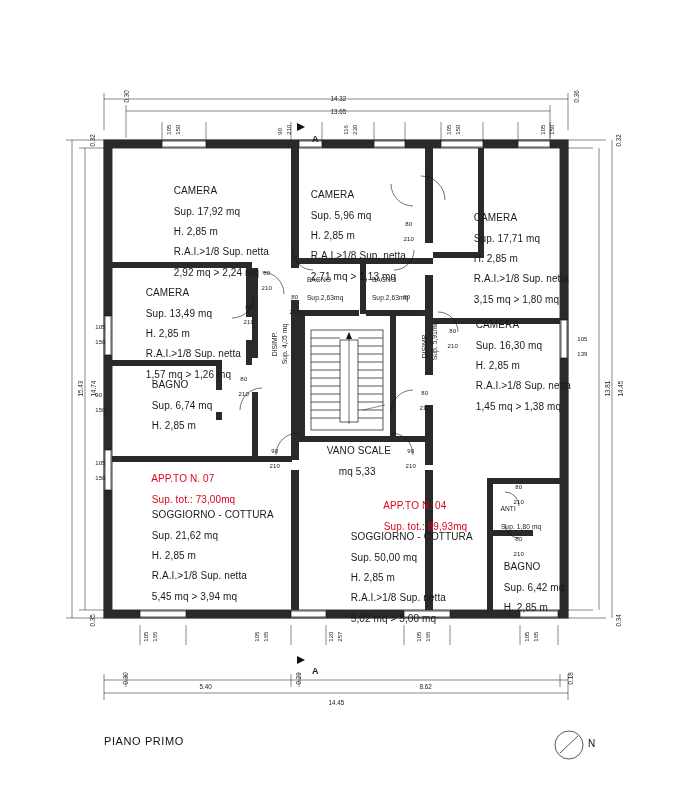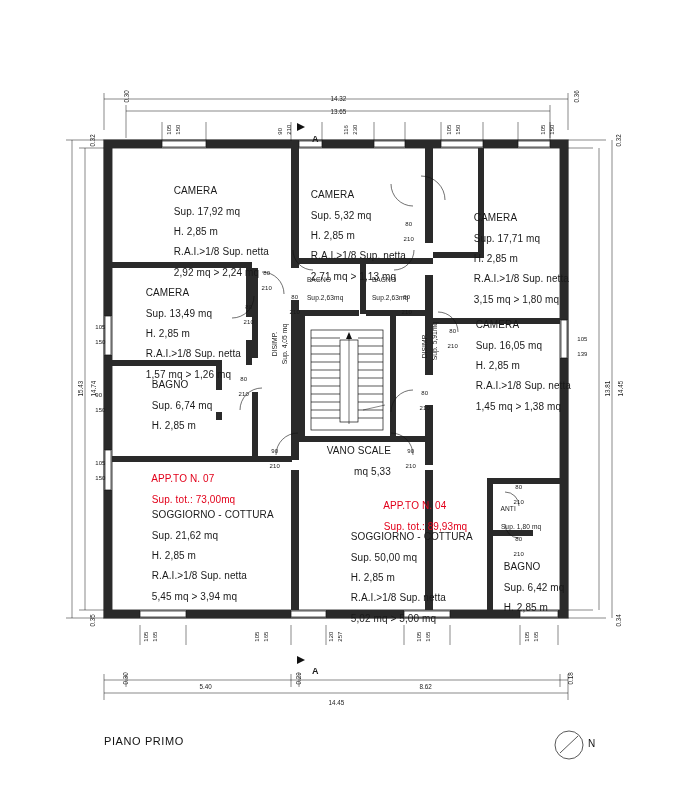--- a/index.html
+++ b/index.html
@@ -222,21 +222,21 @@
 <div class="lbl" style="left:168px;top:176px;">
   <span>CAMERA</span><br>
   <span>Sup. 17,92 mq</span><br>
   <span>H. 2,85 m</span><br>
   <span>R.A.I.&gt;1/8 Sup. netta</span><br>
   <span>2,92 mq &gt; 2,24 mq</span>
 </div>
 
 <div class="lbl" style="left:305px;top:180px;">
   <span>CAMERA</span><br>
-  <span>Sup. 5,32 mq</span><br>
+  <span>Sup. 5,96 mq</span><br>
   <span>H. 2,85 m</span><br>
   <span>R.A.I.&gt;1/8 Sup. netta</span><br>
   <span>2,71 mq &gt; 1,13 mq</span>
 </div>
 
 <div class="lbl" style="left:468px;top:203px;">
   <span>CAMERA</span><br>
   <span>Sup. 17,71 mq</span><br>
   <span>H. 2,85 m</span><br>
   <span>R.A.I.&gt;1/8 Sup. netta</span><br>
@@ -246,21 +246,21 @@
 <div class="lbl" style="left:140px;top:278px;">
   <span>CAMERA</span><br>
   <span>Sup. 13,49 mq</span><br>
   <span>H. 2,85 m</span><br>
   <span>R.A.I.&gt;1/8 Sup. netta</span><br>
   <span>1,57 mq &gt; 1,26 mq</span>
 </div>
 
 <div class="lbl" style="left:470px;top:310px;">
   <span>CAMERA</span><br>
-  <span>Sup. 16,05 mq</span><br>
+  <span>Sup. 16,30 mq</span><br>
   <span>H. 2,85 m</span><br>
   <span>R.A.I.&gt;1/8 Sup. netta</span><br>
   <span>1,45 mq &gt; 1,38 mq</span>
 </div>
 
 <div class="lbl" style="left:146px;top:370px;">
   <span>BAGNO</span><br>
   <span>Sup. 6,74 mq</span><br>
   <span>H. 2,85 m</span>
 </div>
@@ -306,21 +306,21 @@
 <div class="dimv" style="left:274px;top:368px;font-size:6.8px;">
   <span>Sup. 4,05 mq</span>
 </div>
 <div class="dimv" style="left:414px;top:362px;font-size:6.8px;">
   <span>DISIMP.</span>
 </div>
 <div class="dimv" style="left:424px;top:364px;font-size:6.8px;">
   <span>Sup. 5,91mq</span>
 </div>
 
-<div class="lbl" style="left:321px;top:436px;text-align:right;">
+<div class="lbl" style="left:321px;top:436px;text-align:left;">
   <span>VANO SCALE</span><br>
   <span style="margin-left:12px;display:inline-block;">mq 5,33</span>
 </div>
 
 <div class="lbl red" style="left:146px;top:464px;">
   <span>APP.TO N. 07</span><br>
   <span>Sup. tot.: 73,00mq</span>
 </div>
 <div class="lbl red" style="left:345px;top:491px;margin-left:33px;">
   <span>APP.TO N. 04</span><br>

